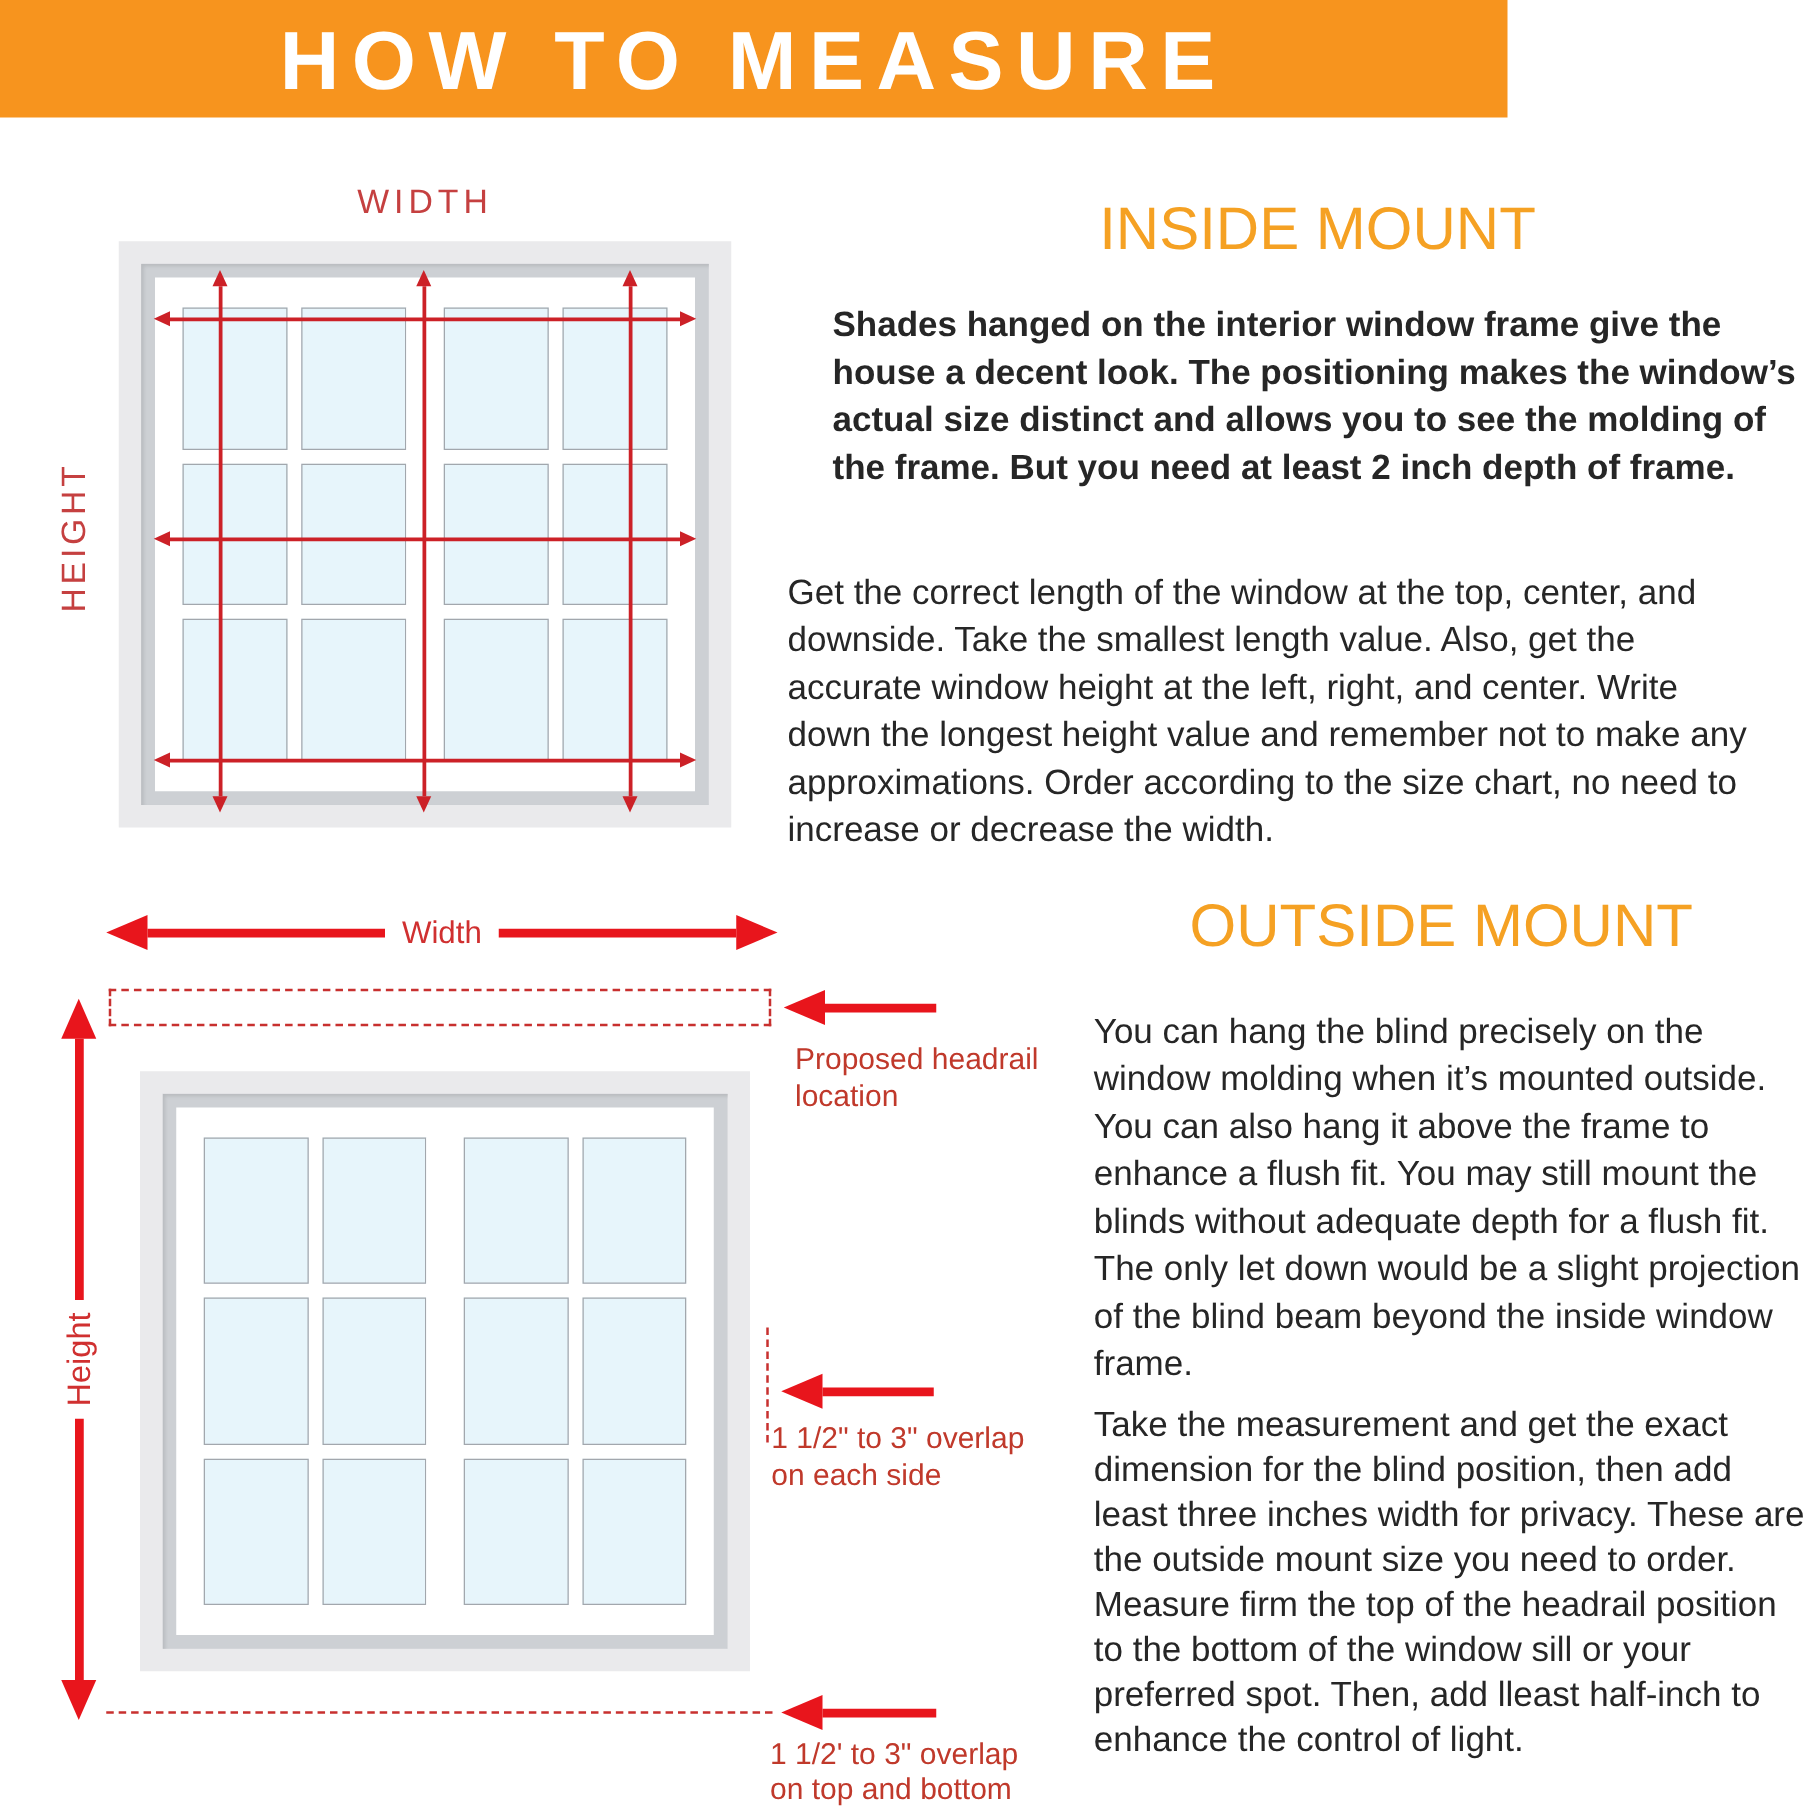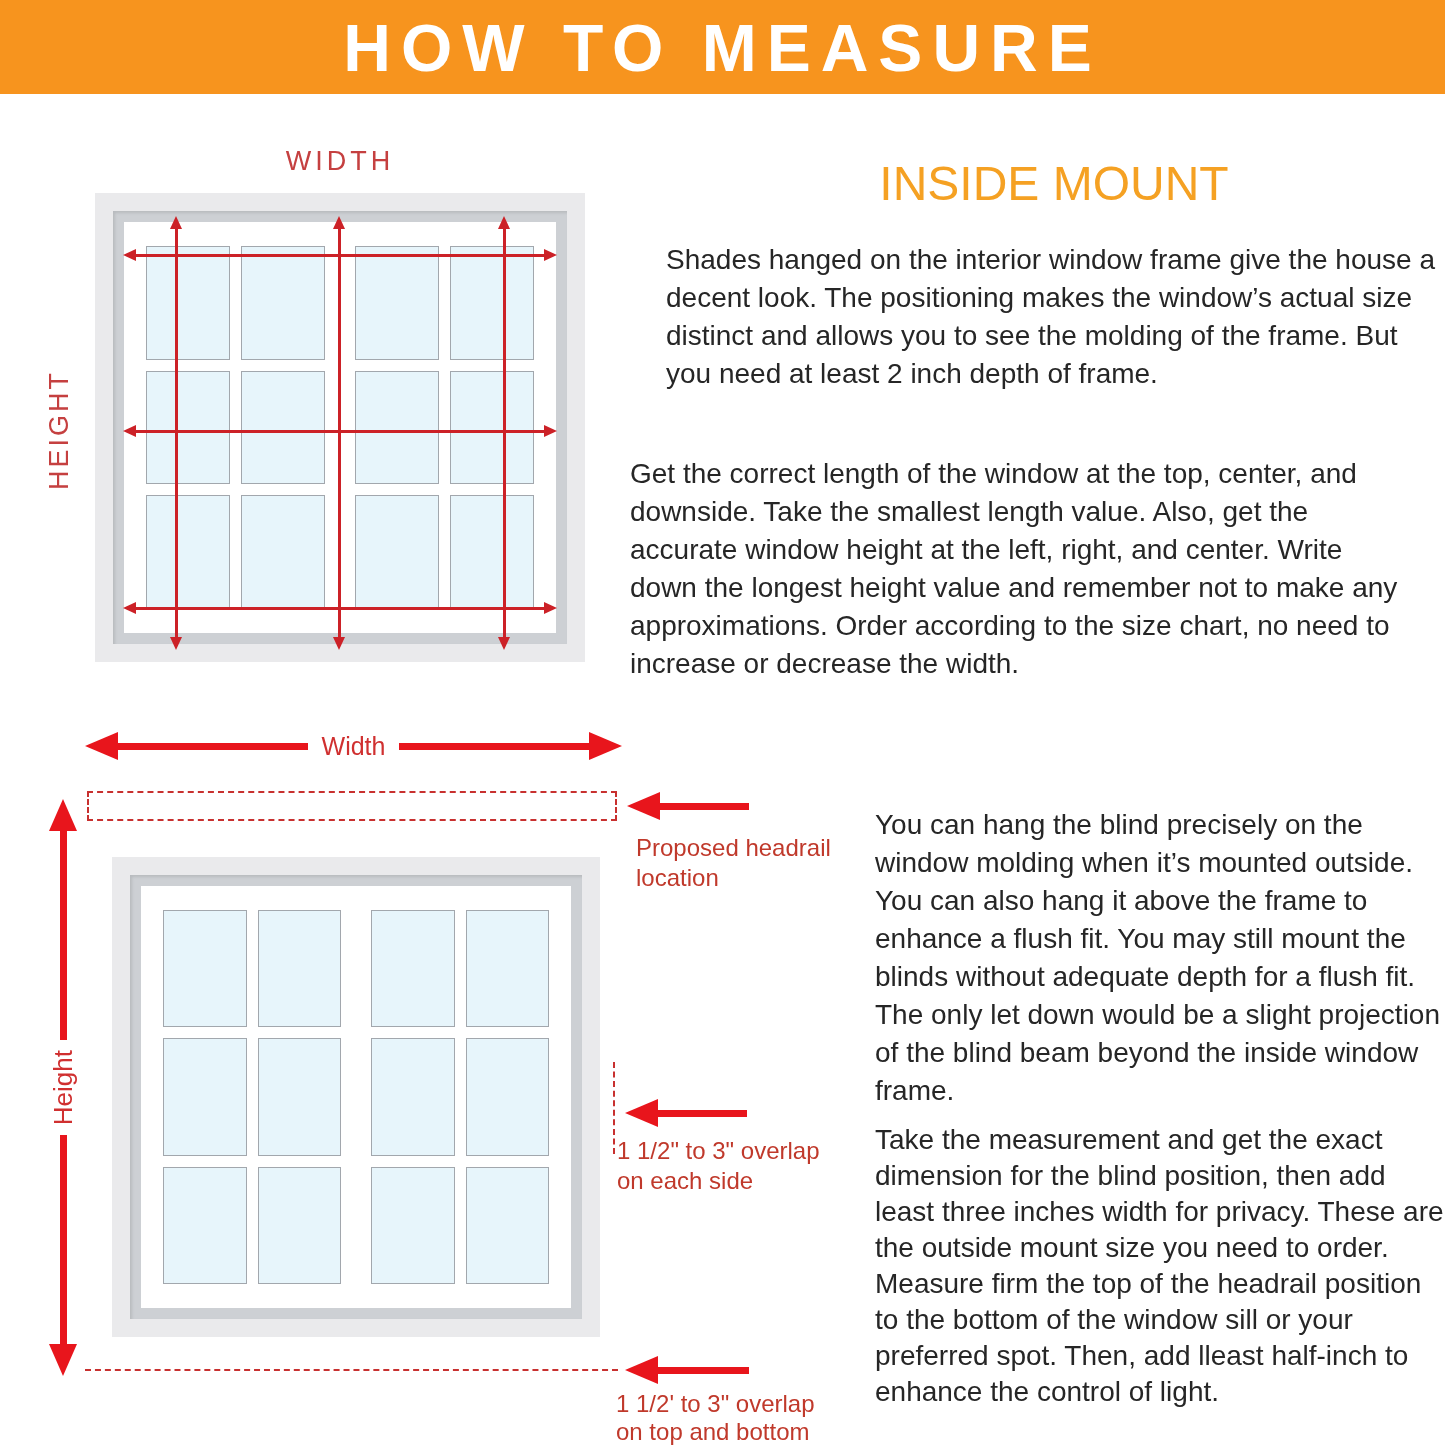--- a/index.html
+++ b/index.html
@@ -13,21 +13,21 @@
     --body-text:#262626;
     --pane-blue:#E7F5FB;
     --frame-outer:#EAEAEC;
     --frame-mid:#CDD0D4;
   }
   html,body{margin:0;padding:0;}
   body{font-family:"Liberation Sans","DejaVu Sans",sans-serif;background:#fff;}
   .stage{position:relative;width:1445px;height:1445px;background:#fff;overflow:hidden;}
 
   
-  .banner{position:absolute;left:0;top:0;width:1445px;height:94px;background:var(--banner-bg);}
+  .banner{position:absolute;left:0;top:0;width:1206px;height:94px;background:var(--banner-bg);}
   .banner-title{
     width:100%;height:94px;line-height:96px;text-align:center;
     color:#fff;font-size:66px;font-weight:bold;letter-spacing:10px;white-space:nowrap;
   }
 
   
   .section-heading{position:absolute;color:var(--heading-orange);font-weight:normal;font-size:48px;letter-spacing:0px;text-align:center;white-space:nowrap;}
   .para{position:absolute;color:var(--body-text);font-size:28px;line-height:38px;text-align:left;}
 
   
@@ -134,21 +134,21 @@
       <span class="shaft"></span>
       <span class="mh-r"></span>
     </div>
   <div class="m-arrow-h" style="left:123px;top:602px;width:434px;">
       <span class="mh-l"></span>
       <span class="shaft"></span>
       <span class="mh-r"></span>
     </div>
 
   <div class="section-heading" style="left:666px;top:156px;width:776px;">INSIDE MOUNT</div>
-  <div class="para" style="left:666px;top:241px;width:778px;">Shades hanged on the interior window frame give the house a decent look. The positioning makes the window’s actual size distinct and allows you to see the molding of the frame. But you need at least 2 inch depth of frame.</div>
+  <div class="para" style="left:666px;top:241px;width:778px;font-weight:bold;">Shades hanged on the interior window frame give the house a decent look. The positioning makes the window’s actual size distinct and allows you to see the molding of the frame. But you need at least 2 inch depth of frame.</div>
   <div class="para" style="left:630px;top:455px;width:778px;">Get the correct length of the window at the top, center, and downside. Take the smallest length value. Also, get the accurate window height at the left, right, and center. Write down the longest height value and remember not to make any approximations. Order according to the size chart, no need to increase or decrease the width.</div>
 
   <div class="big-arrow-h" style="left:85px;top:732px;width:537px;height:28px;">
     <span class="bh-l"></span>
       <span class="shaft"></span>
     <span class="arrow-word">Width</span>
     <span class="shaft"></span>
       <span class="bh-r"></span>
   </div>
 
@@ -203,16 +203,17 @@
 on each side</div>
 
   <div class="dash-hline" style="left:85px;top:1369px;width:533px;"></div>
   <div class="big-arrow-h" style="left:625px;top:1356px;width:124px;height:28px;">
       <span class="bh-l"></span>
       <span class="shaft"></span>
     </div>
   <div class="annot" style="left:616px;top:1390px;width:260px;line-height:28px;">1 1/2' to 3" overlap
 on top and bottom</div>
 
+  <div class="section-heading" style="left:870px;top:714px;width:566px;">OUTSIDE MOUNT</div>
   <div class="para" style="left:875px;top:806px;width:572px;line-height:38px;">You can hang the blind precisely on the window molding when it’s mounted outside. You can also hang it above the frame to enhance a flush fit. You may still mount the blinds without adequate depth for a flush fit. The only let down would be a slight projection of the blind beam beyond the inside window frame.</div>
   <div class="para" style="left:875px;top:1122px;width:572px;line-height:36px;">Take the measurement and get the exact dimension for the blind position, then add least three inches width for privacy. These are the outside mount size you need to order. Measure firm the top of the headrail position to the bottom of the window sill or your preferred spot. Then, add lleast half-inch to enhance the control of light.</div>
 
 </div>
 
 </body></html>

